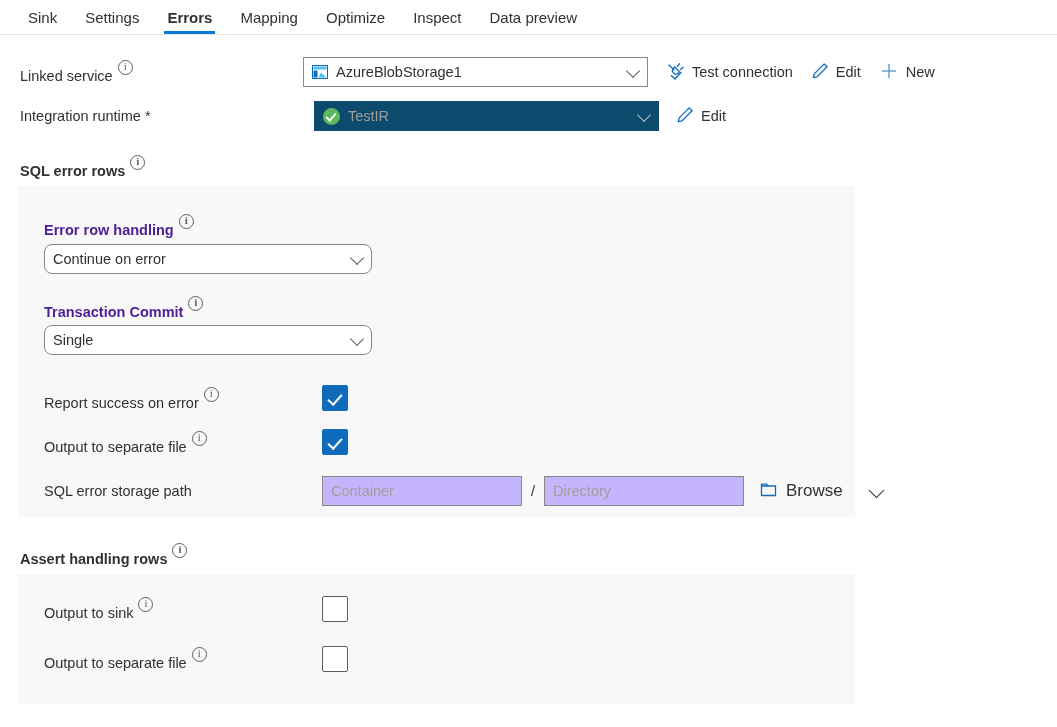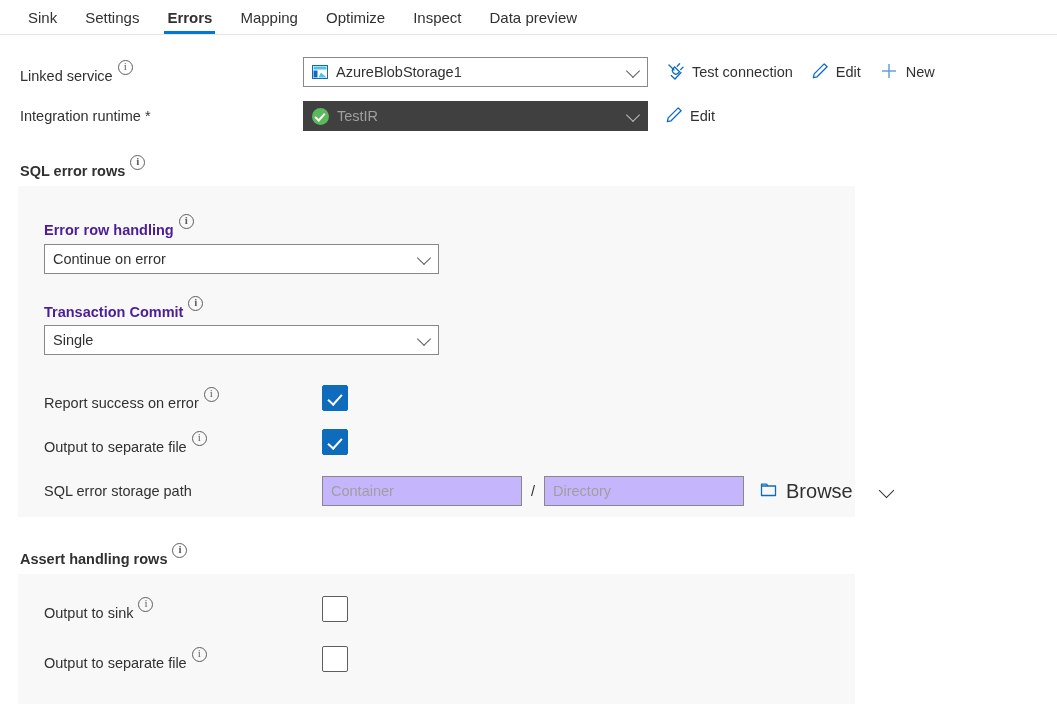--- a/index.html
+++ b/index.html
@@ -96,24 +96,25 @@
     height: 30px;
     width: 345px;
     border: 1px solid #8a8886;
     background: #ffffff;
     display: flex;
     align-items: center;
     padding: 0 28px 0 8px;
     cursor: pointer;
   }
   .combo.disabled {
-    background: #404040;
+    background: #0c4a6e;
     border: 1px solid transparent;
     color: #a19f9d;
     cursor: default;
+    margin-left: 11px;
   }
   .combo .cbtext {
     font-size: 14.5px;
     white-space: nowrap;
     overflow: hidden;
     text-overflow: ellipsis;
   }
   .combo.disabled .cbtext { color: #a19f9d; }
   .chev {
     position: absolute;
@@ -204,23 +205,24 @@
     padding-top: 22px;
   }
 
   .sublabel {
     font-size: 14.5px;
     font-weight: bold;
     color: #4c1d95;
     padding-left: 26px;
   }
   .panel .combo.small {
-    width: 395px;
+    width: 328px;
     margin-left: 26px;
     margin-top: 6px;
+    border-radius: 8px;
   }
 
   .cbrow {
     display: flex;
     align-items: center;
     padding-left: 26px;
     height: 26px;
   }
   #report-success-row { margin-top: 30px; }
   #output-separate-file-row { margin-top: 18px; }
@@ -278,21 +280,21 @@
     margin: 0 9px;
     color: #323130;
     font-size: 14.5px;
   }
   .browse {
     display: flex;
     align-items: center;
     margin-left: 16px;
     cursor: pointer;
   }
-  .browse .alabel { margin-left: 8px; font-size: 20px; color: #323130; }
+  .browse .alabel { margin-left: 8px; font-size: 17px; color: #323130; }
   .vdiv {
     width: 1px;
     height: 20px;
     background: #c8c6c4;
     margin: 0 11px 0 13px;
   }
   .chev-btn {
     width: 20px; height: 20px;
     position: relative;
     cursor: pointer;

